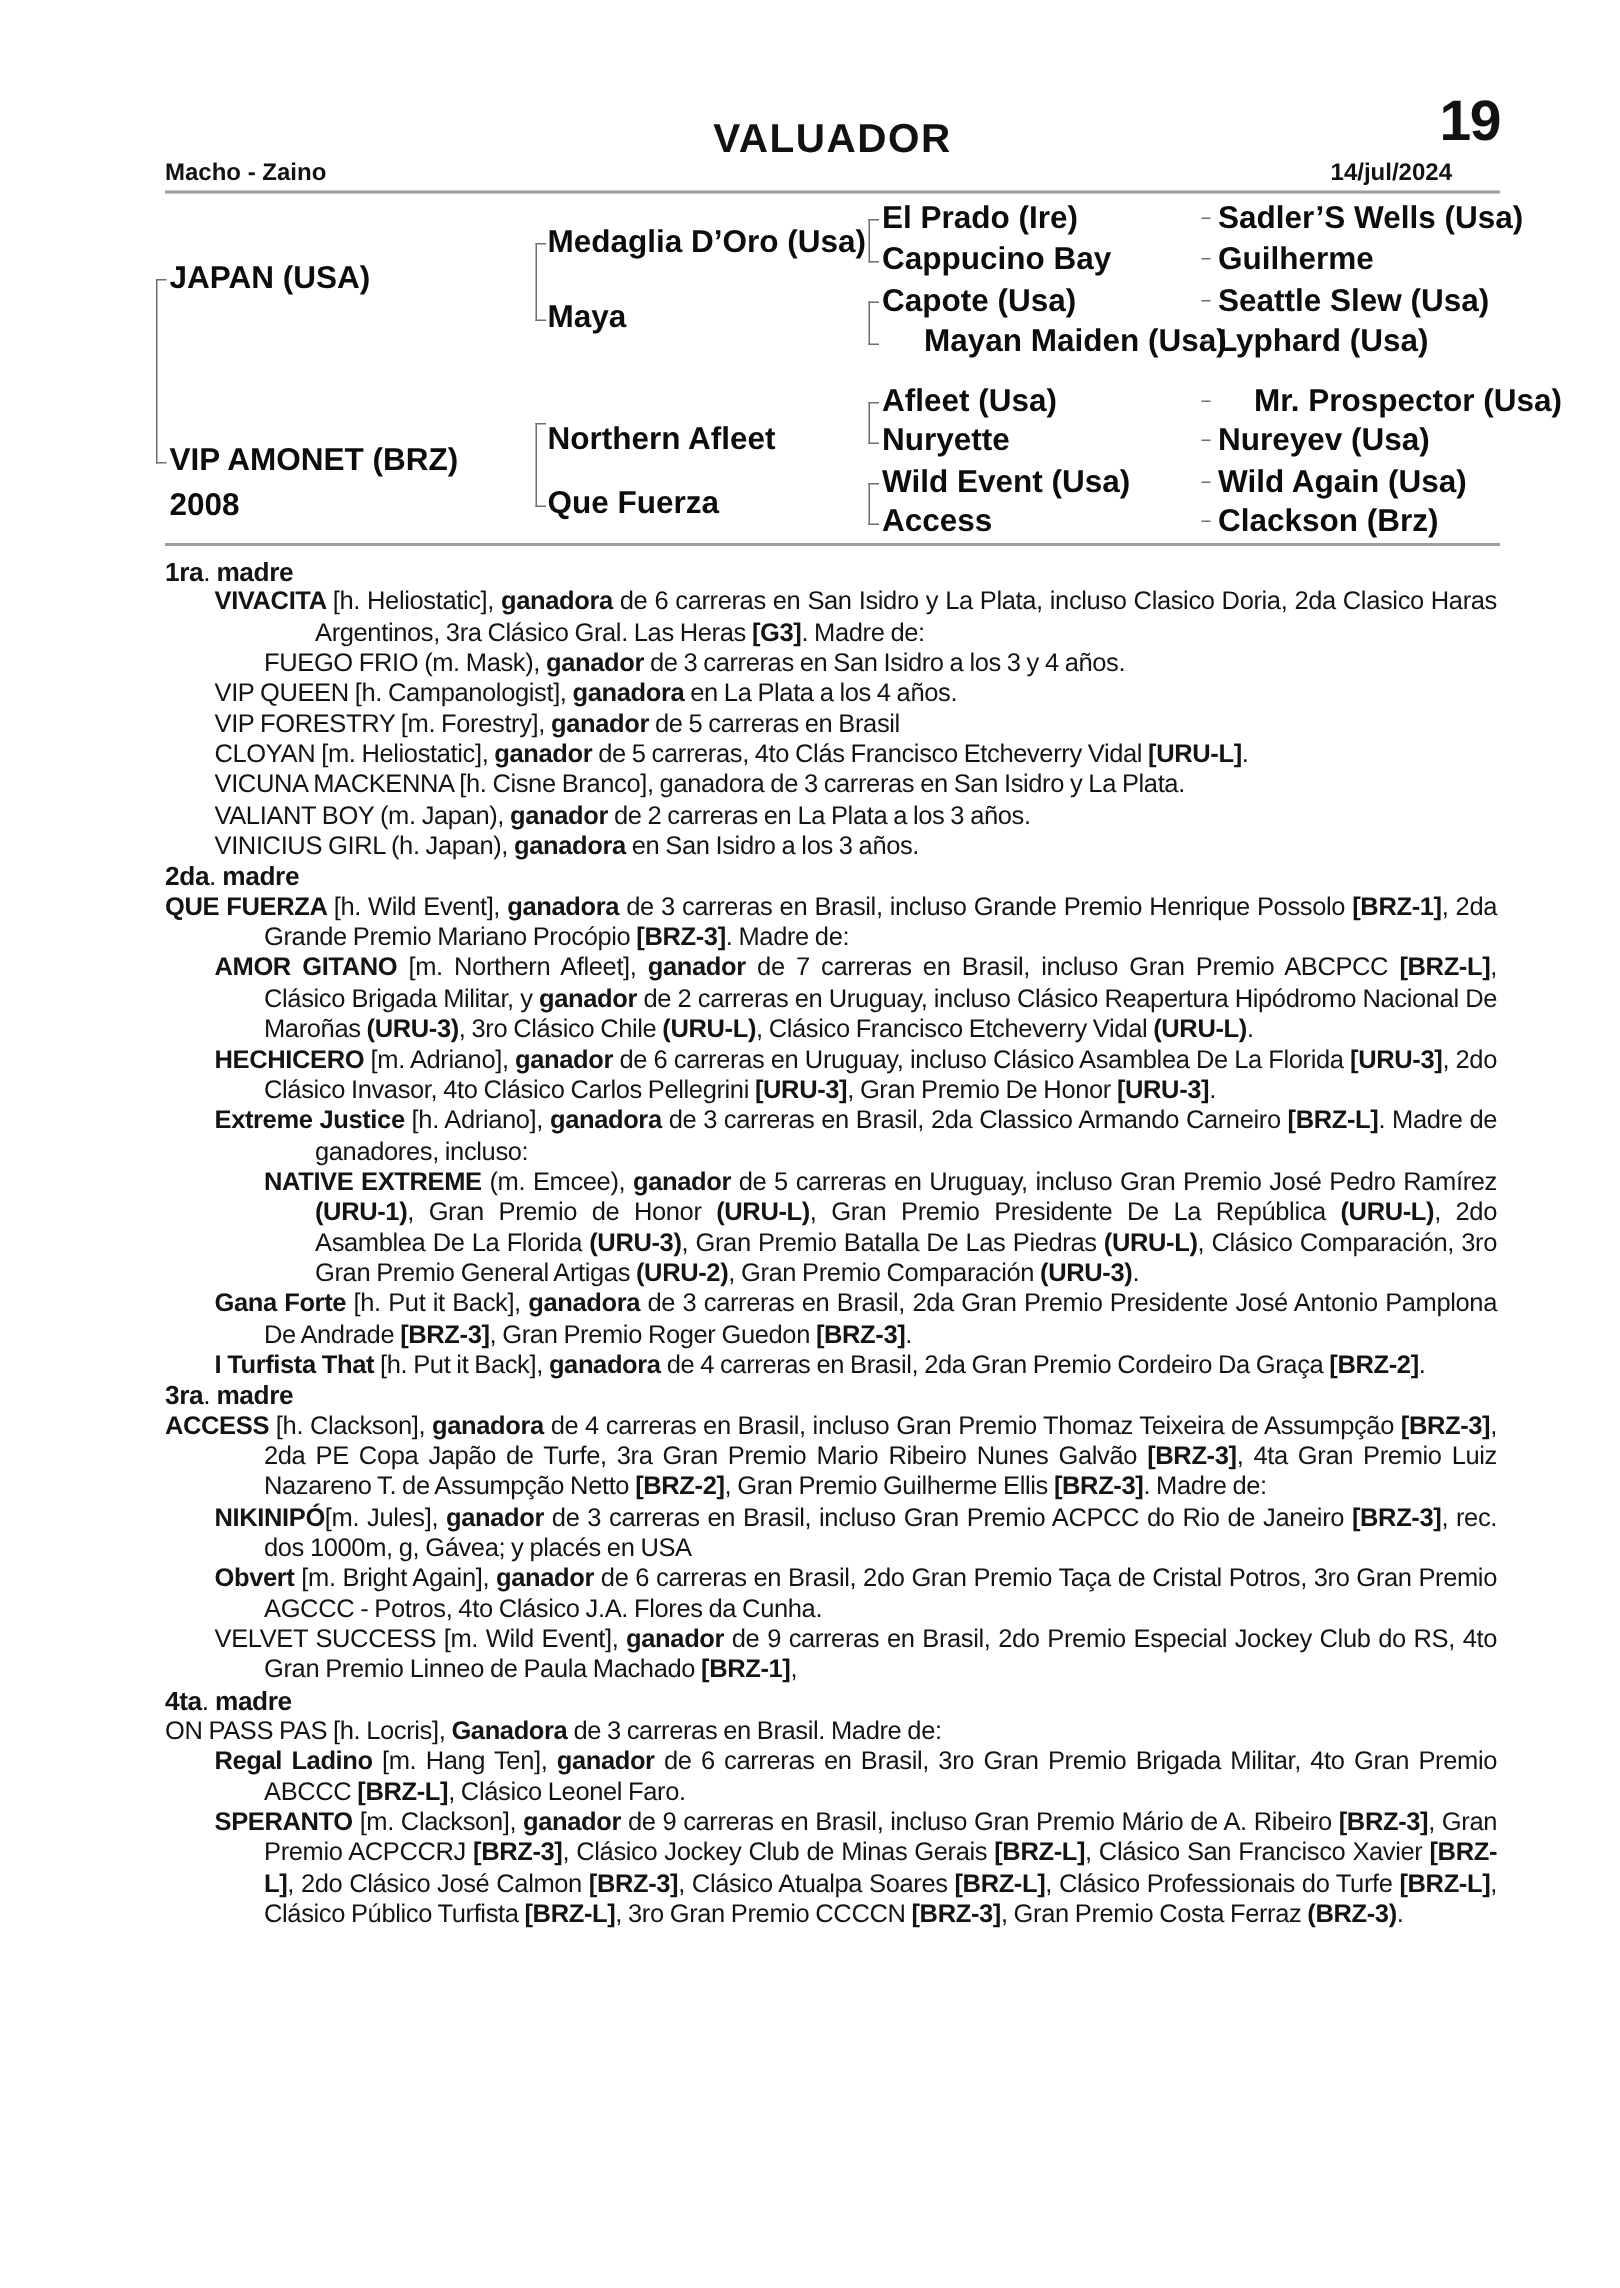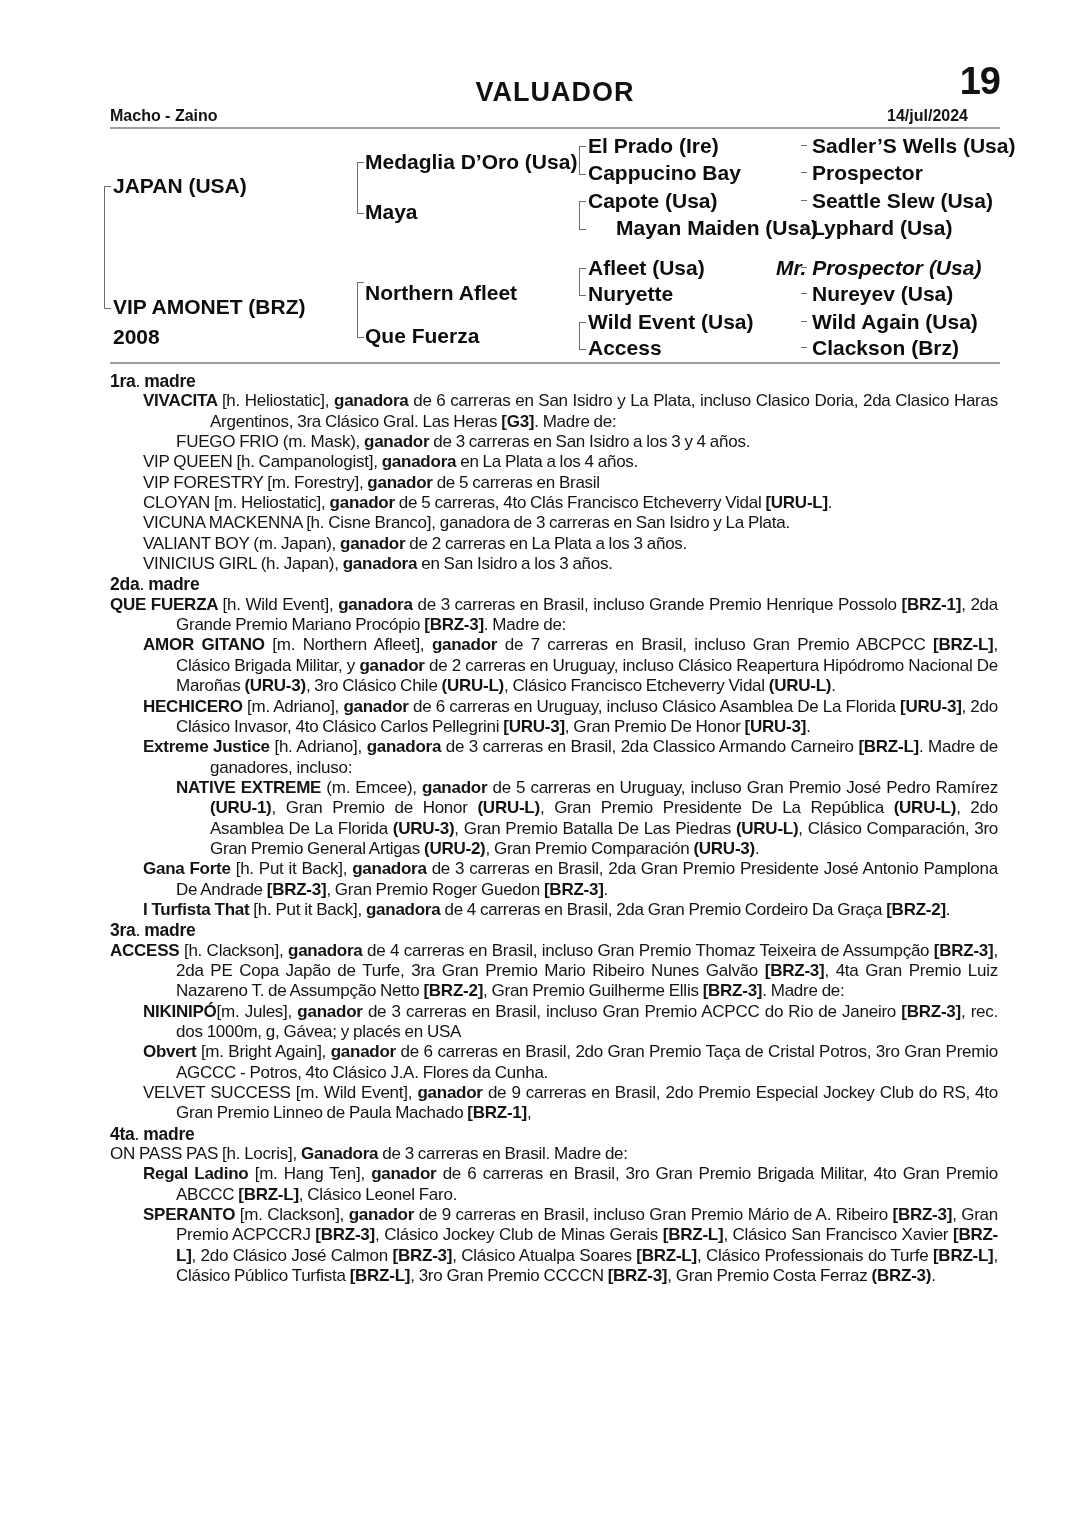--- a/index.html
+++ b/index.html
@@ -47,24 +47,24 @@
     <div class="cell" style="left: 365px; top: 191px;">Que Fuerza</div>
     <div class="cell" style="left: 588px; top: 1px;">El Prado (Ire)</div>
     <div class="cell" style="left: 588px; top: 28px;">Cappucino Bay</div>
     <div class="cell" style="left: 588px; top: 56px;">Capote (Usa)</div>
     <div class="cell" style="left: 616px; top: 83px;">Mayan Maiden (Usa)</div>
     <div class="cell" style="left: 588px; top: 123px;">Afleet (Usa)</div>
     <div class="cell" style="left: 588px; top: 149px;">Nuryette</div>
     <div class="cell" style="left: 588px; top: 177px;">Wild Event (Usa)</div>
     <div class="cell" style="left: 588px; top: 203px;">Access</div>
     <div class="cell" style="left: 812px; top: 1px;">Sadler’S Wells (Usa)</div>
-    <div class="cell" style="left: 812px; top: 28px;">Prospector</div>
+    <div class="cell" style="left: 812px; top: 28px;">Guilherme</div>
     <div class="cell" style="left: 812px; top: 56px;">Seattle Slew (Usa)</div>
     <div class="cell" style="left: 812px; top: 83px;">Lyphard (Usa)</div>
-    <div class="cell" style="left: 776px; top: 123px; font-style: italic;">Mr. Prospector (Usa)</div>
+    <div class="cell" style="left: 836px; top: 123px;">Mr. Prospector (Usa)</div>
     <div class="cell" style="left: 812px; top: 149px;">Nureyev (Usa)</div>
     <div class="cell" style="left: 812px; top: 177px;">Wild Again (Usa)</div>
     <div class="cell" style="left: 812px; top: 203px;">Clackson (Brz)</div>
     <div class="brk" style="left: 104px; top: 50px; height: 122.5px;"></div>
     <div class="brk" style="left: 357px; top: 26px; height: 51.5px;"></div>
     <div class="brk" style="left: 357px; top: 146px; height: 55.5px;"></div>
     <div class="brk" style="left: 579px; top: 10px; height: 28.5px;"></div>
     <div class="brk" style="left: 579px; top: 65px; height: 28.5px;"></div>
     <div class="brk" style="left: 579px; top: 132px; height: 27.5px;"></div>
     <div class="brk" style="left: 579px; top: 186px; height: 27.5px;"></div>

